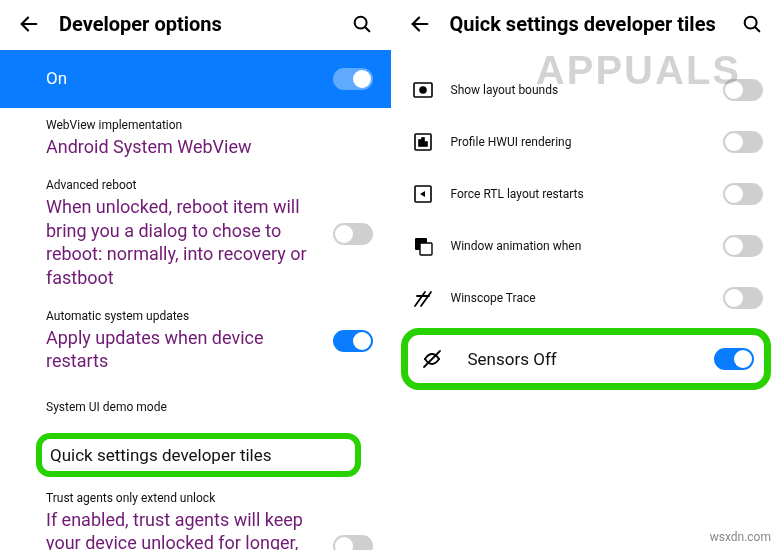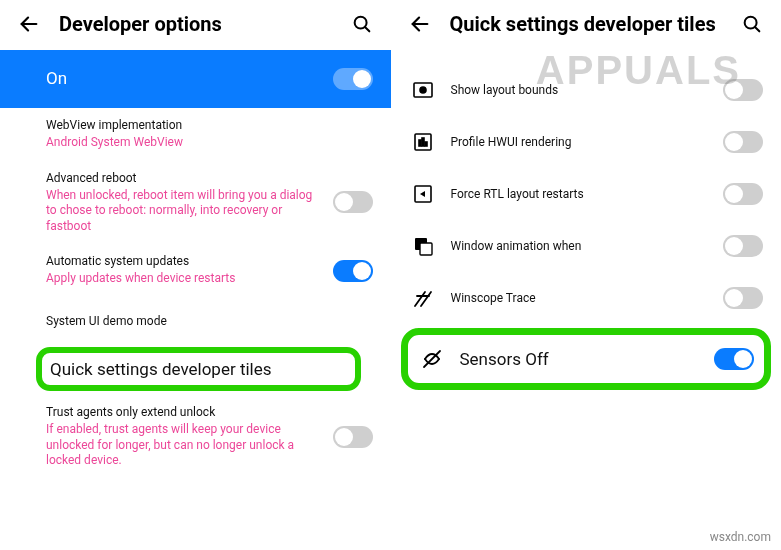--- a/index.html
+++ b/index.html
@@ -30,21 +30,21 @@
     .list { flex: 1; }
     .row {
       display: flex;
       align-items: center;
       padding: 10px 18px 10px 46px;
       gap: 14px;
       min-height: 50px;
     }
     .row .text { flex: 1; }
     .row .label { font-size: 12px; color: #111; line-height: 1.25; }
-    .row .sub { font-size: 12px; color: #ec4899; line-height: 1.3; margin-top:2px; }
+    .row .sub { font-size: 18px; color: #701a75; line-height: 1.3; margin-top:2px; }
     .row.on-row {
       background: #0a7cff;
       color: #fff;
       padding-top: 18px;
       padding-bottom: 18px;
     }
     .row.on-row .label { color: #fff; font-size: 17px; }
     .toggle {
       width: 40px; height: 22px; border-radius: 11px;
       position: relative; flex-shrink: 0;
@@ -70,21 +70,21 @@
     .icon-box {
       width: 28px; height: 28px; display:flex; align-items:center; justify-content:center;
       flex-shrink:0;
     }
     .icon-box svg { width: 24px; height: 24px; }
     .highlight-right {
       border: 7px solid #28d100;
       border-radius: 18px;
       margin: 4px 10px 0 10px;
       padding: 10px 10px;
-      display:flex; align-items:center; gap:14px;
+      display:flex; align-items:center; gap:22px;
     }
     .highlight-right .label { flex:1; font-size:17px; color:#111;}
     .watermark {
       position: absolute;
       right: 40px;
       top: 48px;
       font-size: 40px;
       font-weight: 800;
       letter-spacing: 2px;
       color: rgba(80,80,80,0.25);

